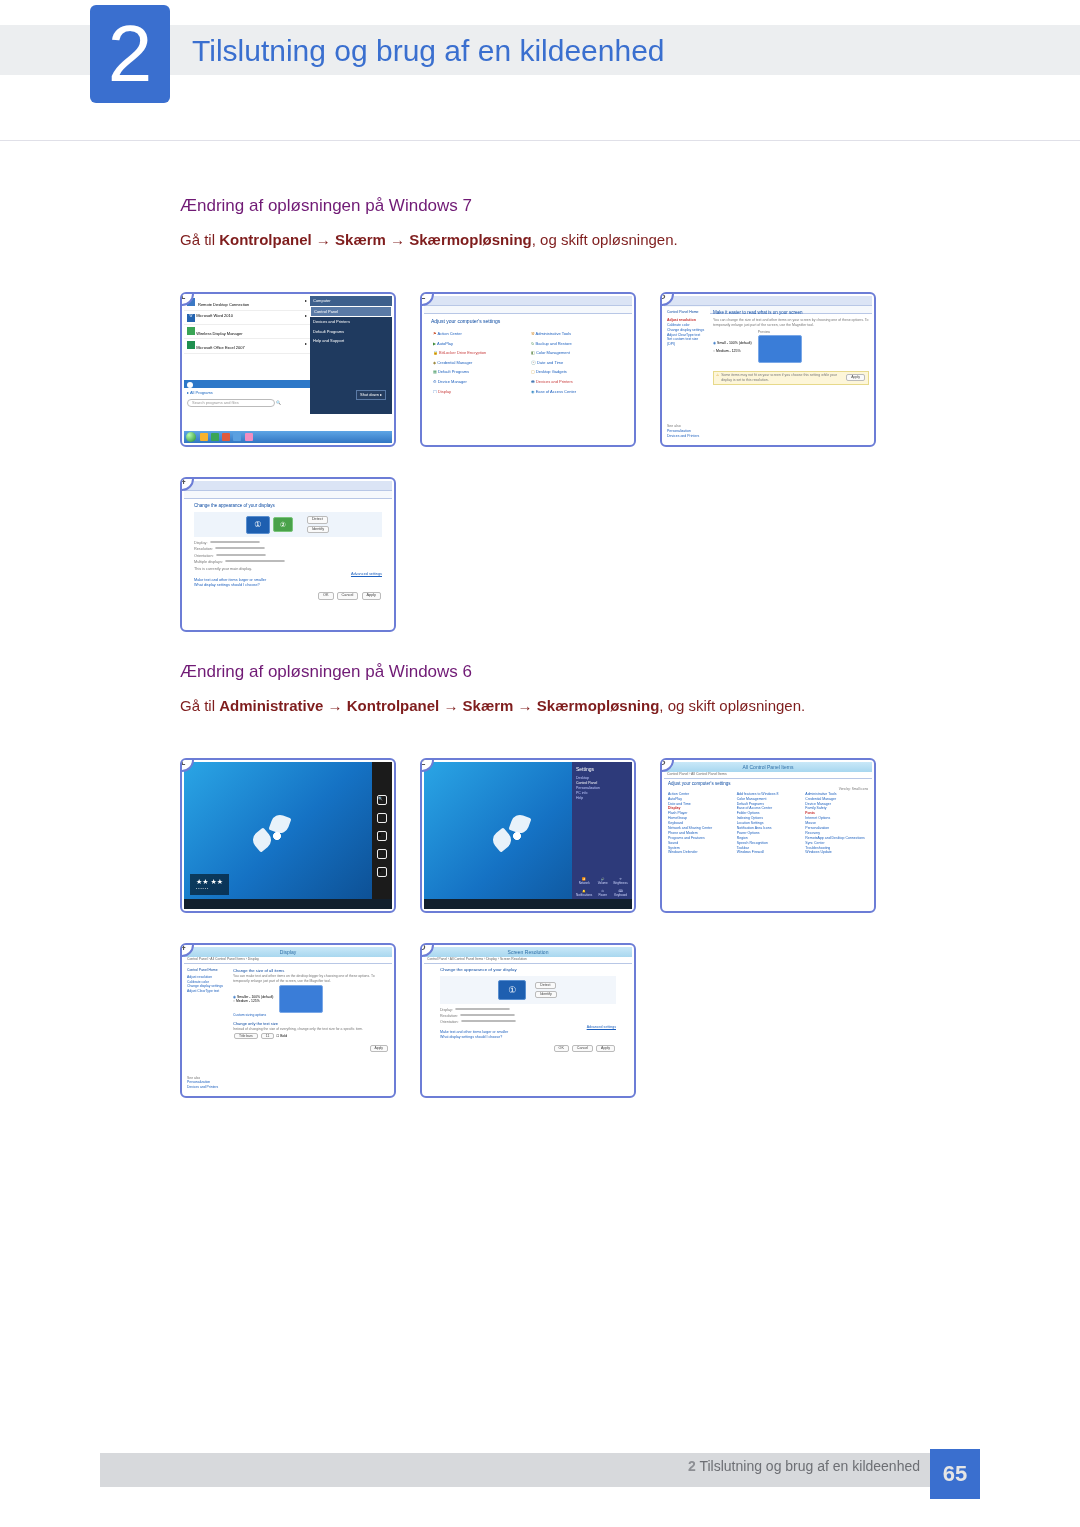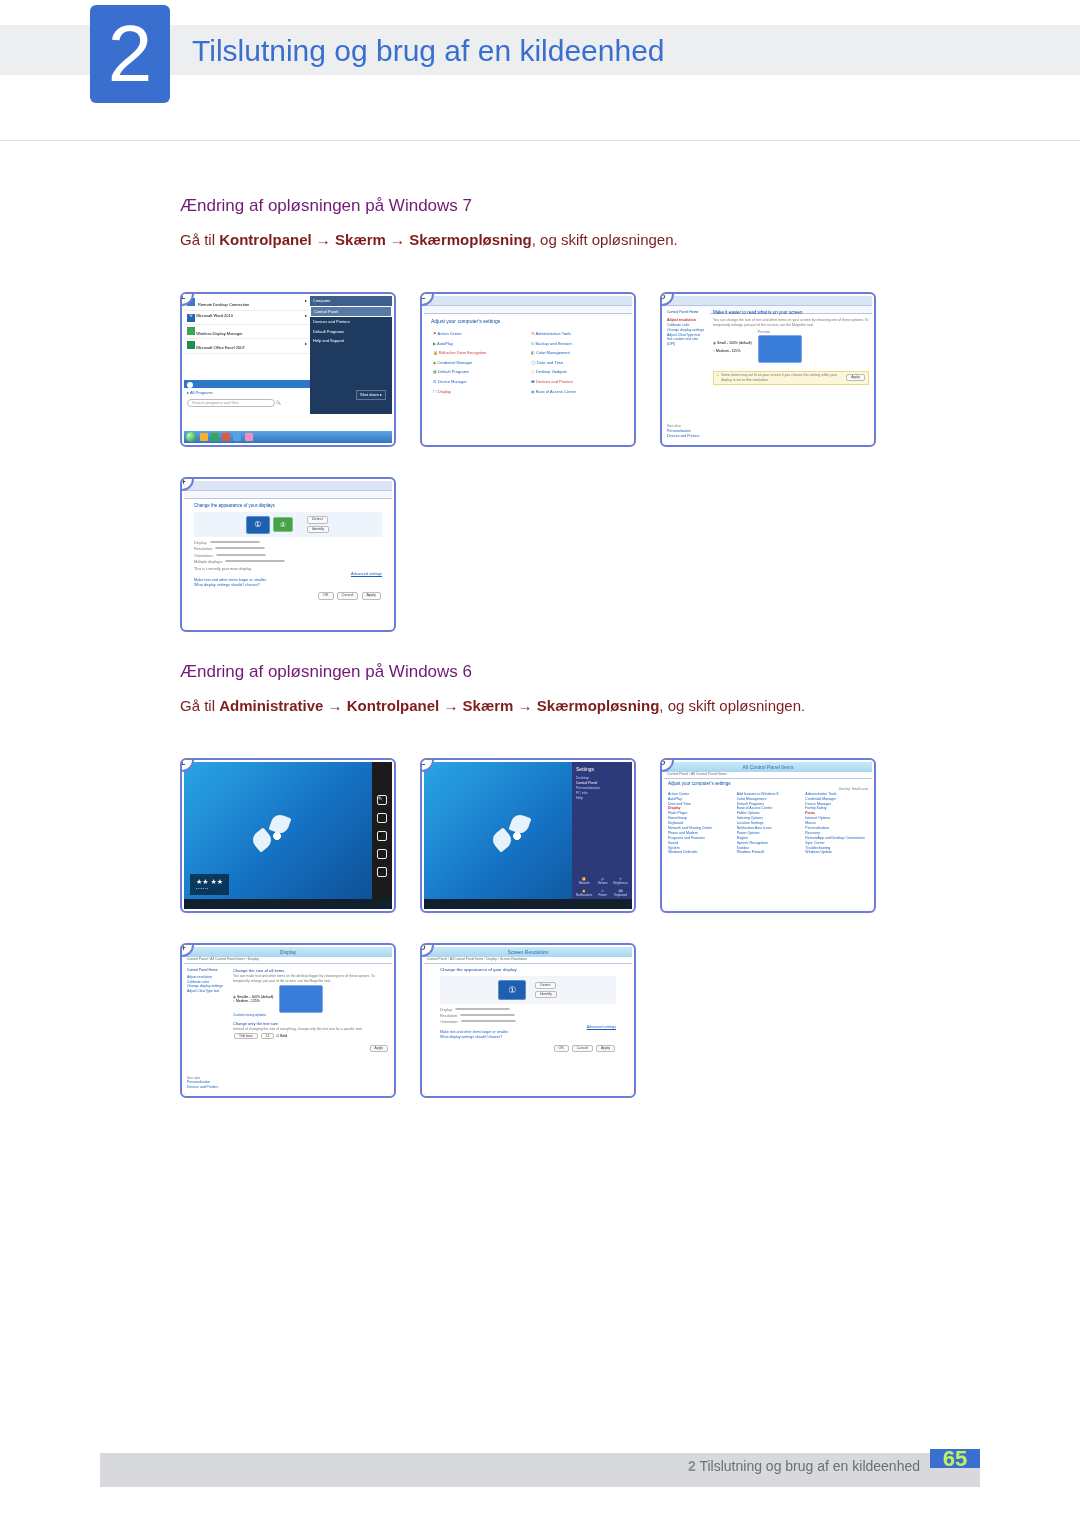--- a/index.html
+++ b/index.html
@@ -156,23 +156,23 @@
     top: 9px;
     color: #6d6f74;
     font-size: 14px;
   }
   .footer-text .chnum { color: #8d8f94; font-weight: bold; }
   .footer-page {
     position: absolute;
     right: 0;
     top: 0;
     width: 50px;
-    height: 19px;
+    height: 50px;
     background: #3a6fcf;
-    color: #bef264;
+    color: #e5e5e5;
     font-size: 22px;
     font-weight: bold;
     display: flex;
     align-items: center;
     justify-content: center;
   }
 </style>
 </head>
 <body>
 

